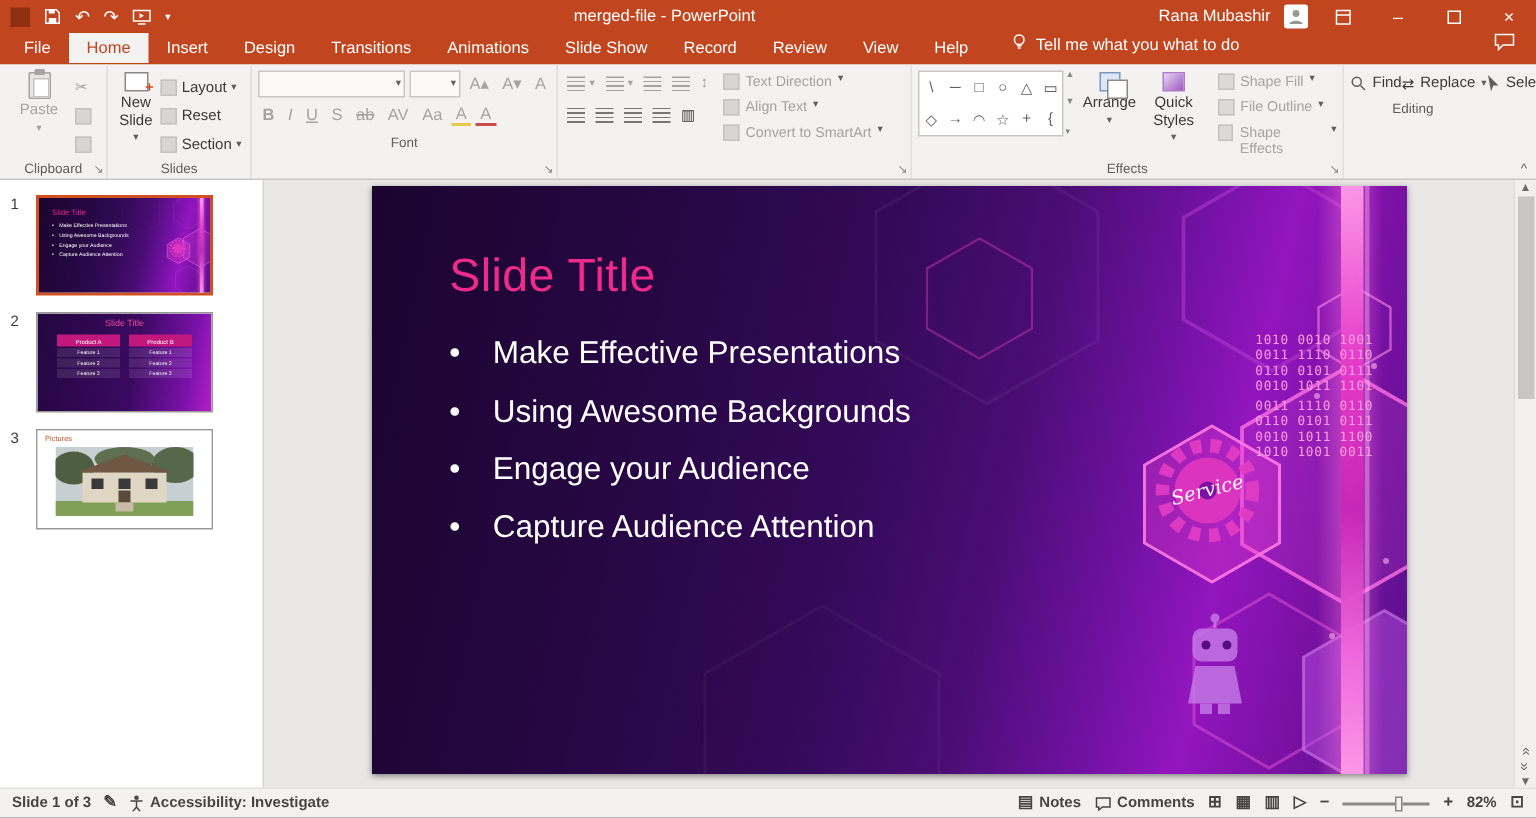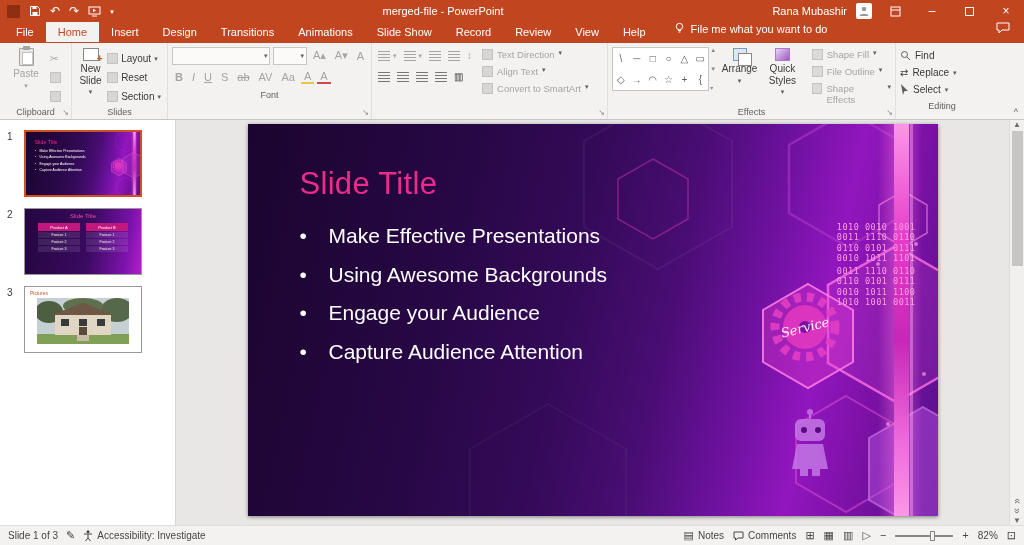--- a/index.html
+++ b/index.html
@@ -101,21 +101,21 @@
   .t2col { width:42px; }
   .t2h { background:#C2187E; color:#fff; font-size:4px; text-align:center; padding:1.5px 0; }
   .t2r { background:rgba(255,255,255,.10); color:#EEE; font-size:3.5px; text-align:center; padding:1px 0; margin-top:1px; }
 
   
   .t3 { width:100%; height:100%; background:#fff; }
   .t3cap { color:#C05A28; font-size:5px; padding:3px 0 1px 5px; }
   .t3img { display:block; margin:1px auto 0 auto; }
 
   
-  .statusbar { height:20px; background:#F3F2F1; border-top:1px solid #E1DFDD; display:flex; align-items:center; font-size:10px; color:#484644; padding:0 8px; gap:8px; }
+  .statusbar { height:20px; background:#F3F2F1; border-top:1px solid #E1DFDD; display:flex; align-items:center; font-size:10px; color:#484644; padding:0 8px; gap:8px;font-weight:bold; }
   .sb-right { margin-left:auto; display:flex; align-items:center; gap:9px; }
   .sb-ic { font-size:11px; line-height:1; }
   .sb-grp { display:flex; align-items:center; gap:4px; }
   .zoomline { width:58px; height:2px; background:#8A8886; position:relative; }
   .zoomknob { position:absolute; left:60%; top:-4px; width:5px; height:10px; background:#F3F2F1; border:1px solid #8A8886; }
   .collapse { position:absolute; right:6px; bottom:2px; font-size:9px; color:#605E5C; }
 </style>
 </head>
 <body>
 
@@ -194,21 +194,21 @@
     <div class="tab">Review</div>
     <div class="tab">View</div>
     <div class="tab">Help</div>
     <div class="tellme">
       <span>
         <svg width="11" height="12" viewBox="0 0 11 12">
             <circle cx="5.5" cy="4.5" r="3.2" fill="none" stroke="#fff"></circle>
             <path d="M4 8.5h3M4.5 10h2" stroke="#fff"></path>
           </svg>
       </span>
-      <span>File me what you want to do</span>
+      <span>Tell me what you what to do</span>
     </div>
     <div class="tabspacer"></div>
     <div class="tab-comment">
       <svg width="14" height="12" viewBox="0 0 14 12">
           <path d="M1 1h12v7H6l-3 3V8H1z" fill="none" stroke="#fff"></path>
         </svg>
     </div>
   </div>
 
   <div class="ribbon">
@@ -396,21 +396,21 @@
               <span>Shape Effects</span>
               <span class="arrowdown">▾</span>
             </span>
         </div>
       </div>
       <div class="rg-label">Effects</div>
       <span class="launcher">↘</span>
     </div>
 
     <div class="rgroup" style="width:92px;border-right:none">
-      <div style="display:flex;flex-direction:column;padding-top:2px">
+      <div style="display:flex;flex-direction:row;padding-top:2px">
         <span class="erow">
           <svg width="11" height="11" viewBox="0 0 11 11">
               <circle cx="4.5" cy="4.5" r="3" fill="none" stroke="#605E5C"></circle>
               <path d="M7 7l3 3" stroke="#605E5C"></path>
             </svg>
           <span>Find</span>
         </span>
         <span class="erow">
           <span>⇄</span>
           <span>Replace</span>

